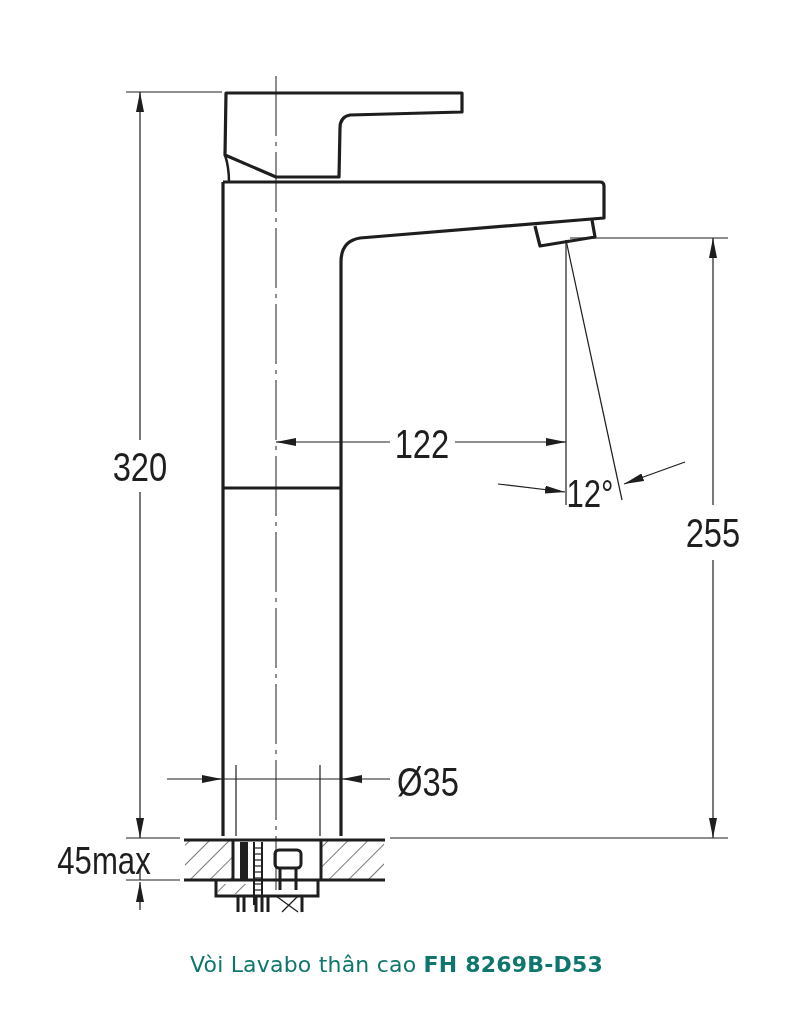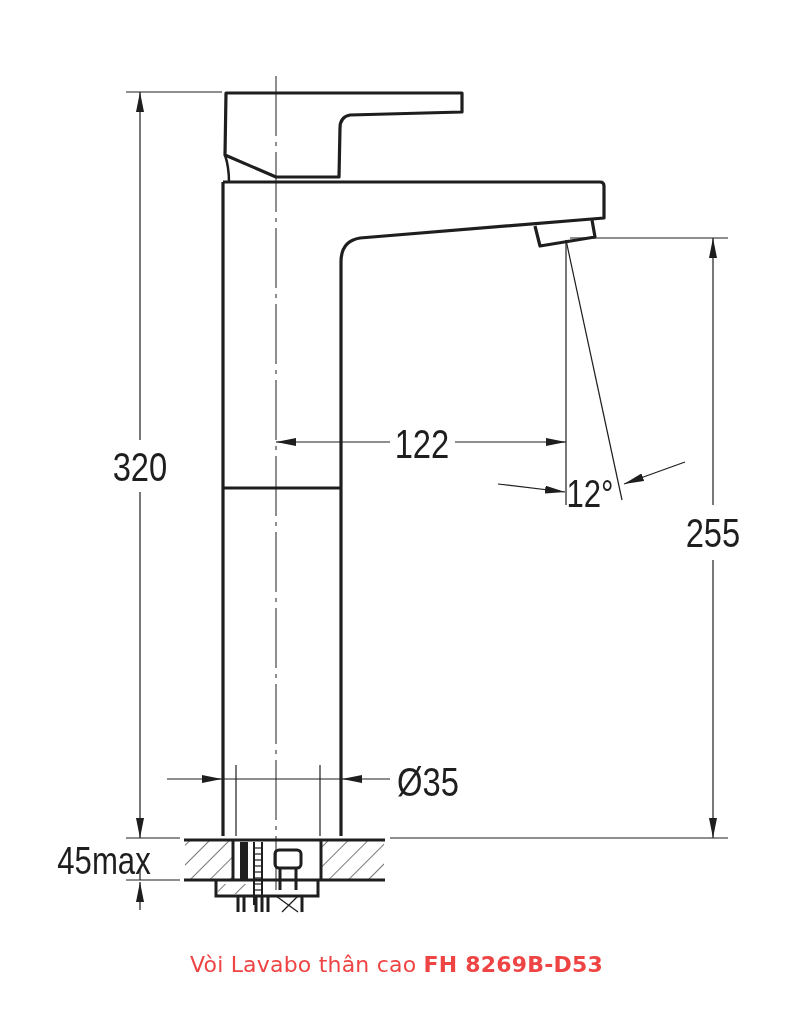--- a/index.html
+++ b/index.html
@@ -1,21 +1,21 @@
 <!DOCTYPE html>
 <html><head>
   <meta charset="utf-8">
   <style>
     html, body { margin: 0; padding: 0; background: #ffffff; }
     body { width: 793px; height: 1024px; position: relative; overflow: hidden; }
     #drawing { position: absolute; left: 0; top: 0; width: 793px; height: 1024px; }
     .dim-text { font-family: "Liberation Sans", sans-serif; fill: #1e1e1e; }
     .caption {
       position: absolute; left: 0; top: 952px; width: 793px; text-align: center;
-      font-family: "DejaVu Sans", sans-serif; font-size: 22px; color: #ef4444;
+      font-family: "DejaVu Sans", sans-serif; font-size: 22px; color: #0f766e;
       letter-spacing: 0.2px;
     }
     .caption .model { font-weight: bold; }
   </style>
 </head>
 <body>
 
 <svg id="drawing" viewBox="0 0 793 1024" xmlns="http://www.w3.org/2000/svg">
   <defs>
     <marker id="arr" viewBox="0 0 20 8" refX="20" refY="4" markerWidth="20" markerHeight="8" markerUnits="userSpaceOnUse" orient="auto-start-reverse">

